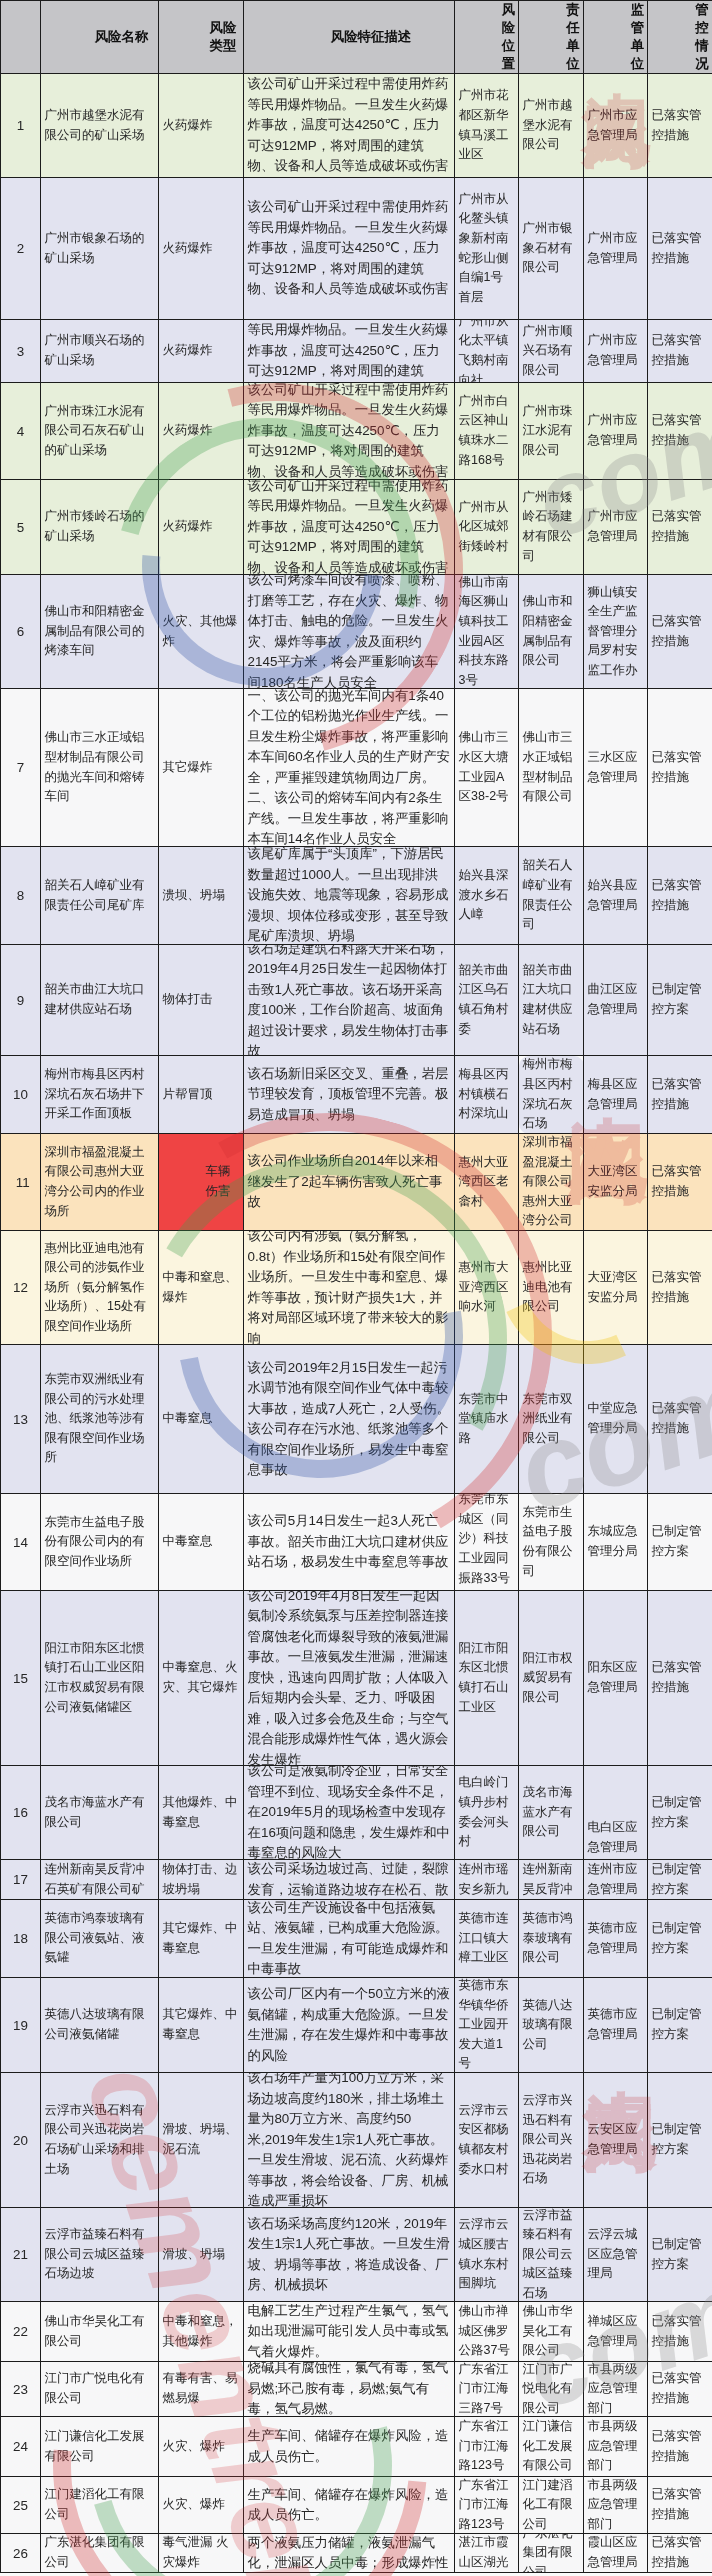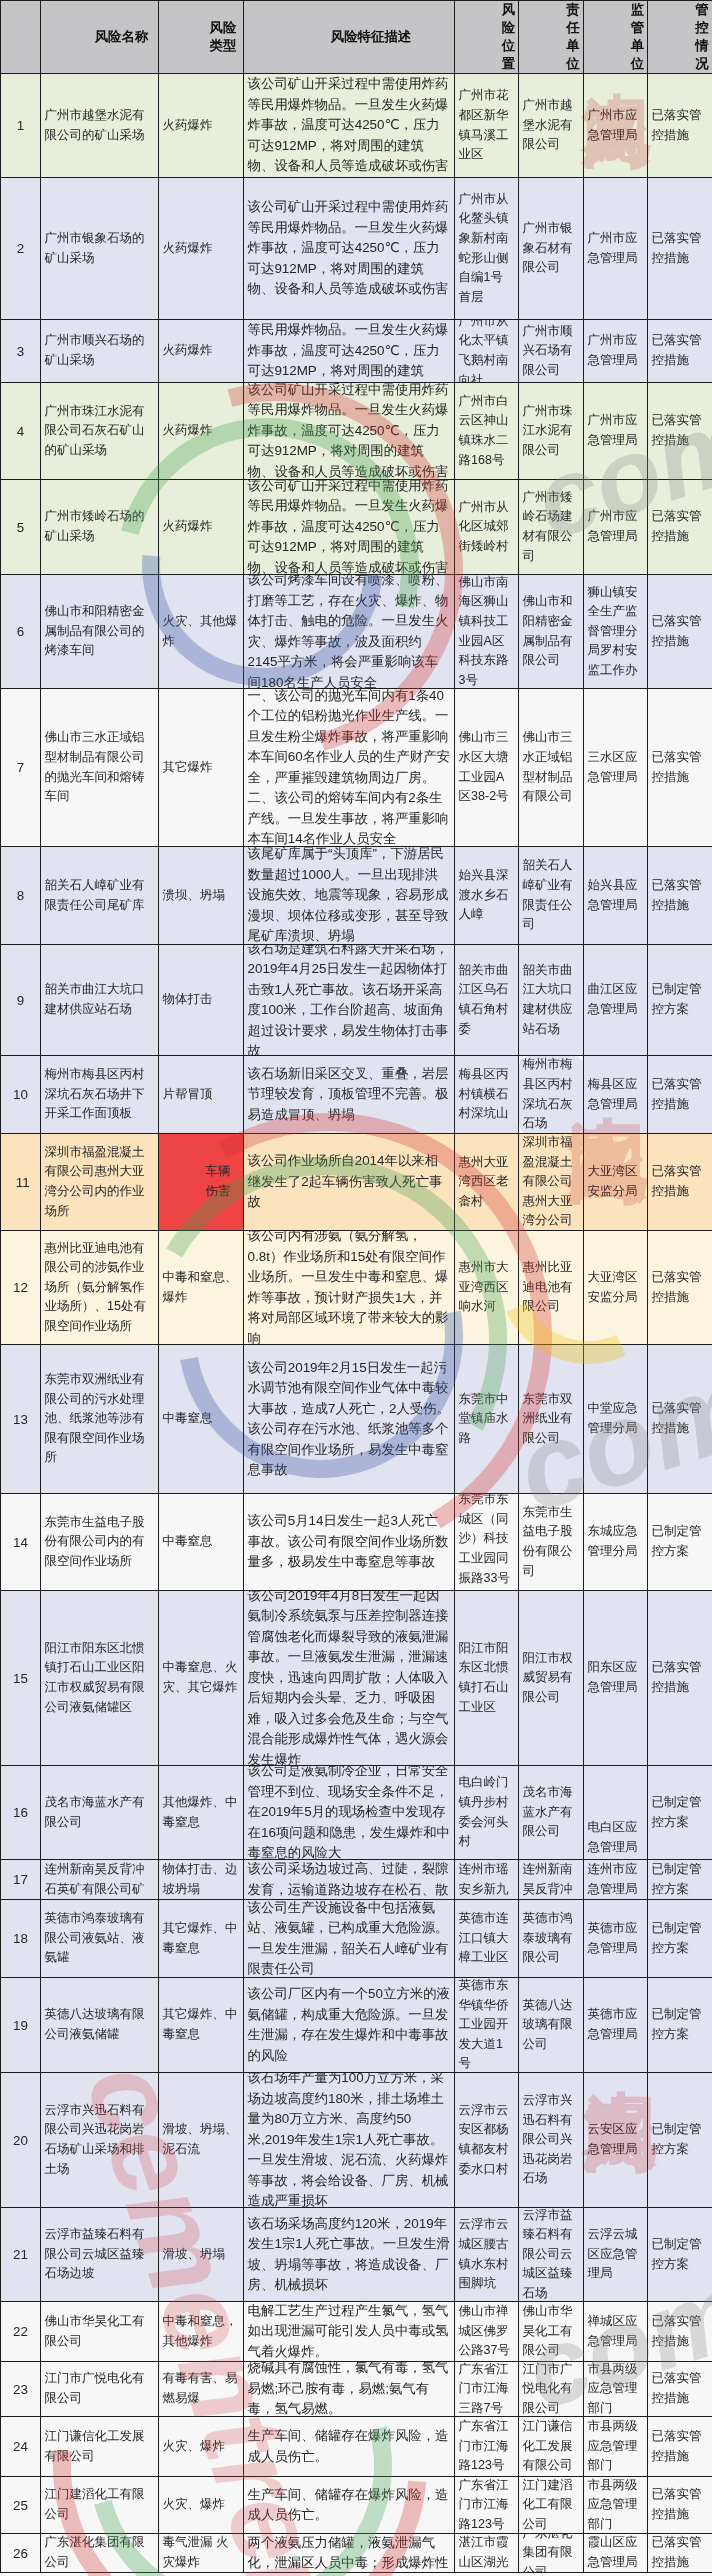--- a/index.html
+++ b/index.html
@@ -695,21 +695,21 @@
               <div class="inner">东莞市生益电子股份有限公司内的有限空间作业场所</div>
             </div>
           </td>
           <td class="c-type" style="background-color: rgb(247, 247, 248);">
             <div class="cw" style="height: 96px;">
               <div class="inner">中毒窒息</div>
             </div>
           </td>
           <td class="c-desc" style="background-color: rgb(247, 247, 248);">
             <div class="cw" style="height: 96px;">
-              <div class="inner">该公司5月14日发生一起3人死亡事故。该公司有限空间作业场所数量多，极易发生中毒窒息等事故</div>
+              <div class="inner">该公司5月14日发生一起3人死亡事故。韶关市曲江大坑口建材供应站石场，极易发生中毒窒息等事故</div>
             </div>
           </td>
           <td class="c-loc" style="background-color: rgb(247, 247, 248);">
             <div class="cw" style="height: 96px; align-items: flex-end;">
               <div class="inner">东莞市东城区（同沙）科技工业园同振路33号</div>
             </div>
           </td>
           <td class="c-resp" style="background-color: rgb(247, 247, 248);">
             <div class="cw" style="height: 96px;">
               <div class="inner">东莞市生益电子股份有限公司</div>
@@ -863,21 +863,21 @@
               <div class="inner">英德市鸿泰玻璃有限公司液氨站、液氨罐</div>
             </div>
           </td>
           <td class="c-type" style="background-color: rgb(226, 227, 240);">
             <div class="cw" style="height: 77px;">
               <div class="inner">其它爆炸、中毒窒息</div>
             </div>
           </td>
           <td class="c-desc" style="background-color: rgb(226, 227, 240);">
             <div class="cw" style="height: 77px;">
-              <div class="inner">该公司生产设施设备中包括液氨站、液氨罐，已构成重大危险源。一旦发生泄漏，韶关石人嶂矿业有限责任公司</div>
+              <div class="inner">该公司生产设施设备中包括液氨站、液氨罐，已构成重大危险源。一旦发生泄漏，有可能造成爆炸和中毒事故</div>
             </div>
           </td>
           <td class="c-loc" style="background-color: rgb(226, 227, 240);">
             <div class="cw" style="height: 77px;">
               <div class="inner">英德市连江口镇大樟工业区</div>
             </div>
           </td>
           <td class="c-resp" style="background-color: rgb(226, 227, 240);">
             <div class="cw" style="height: 77px;">
               <div class="inner">英德市鸿泰玻璃有限公司</div>

